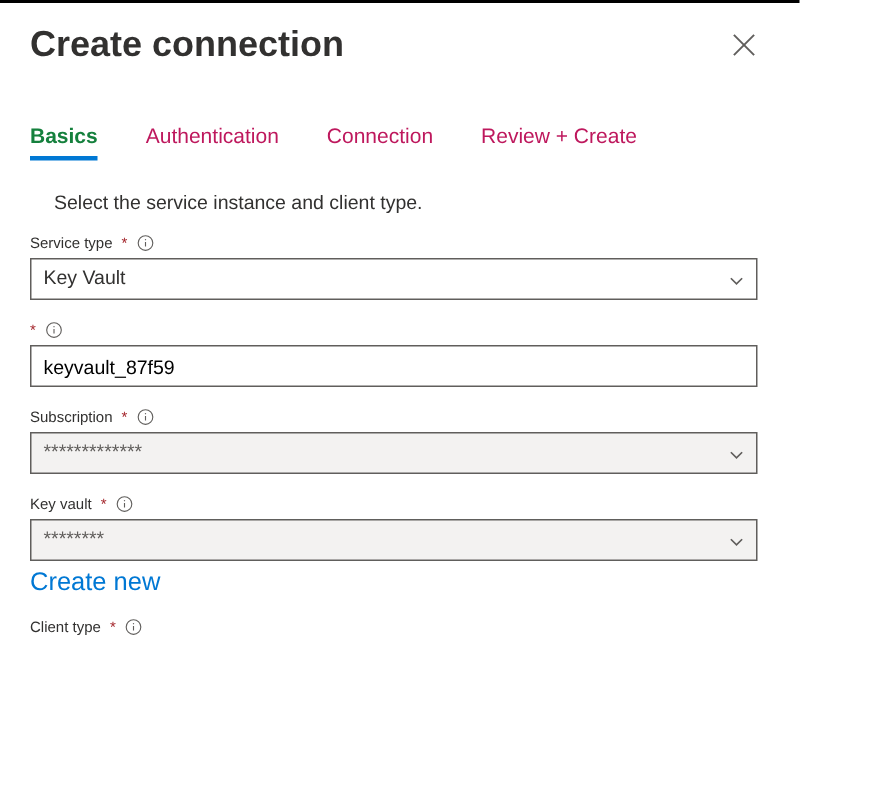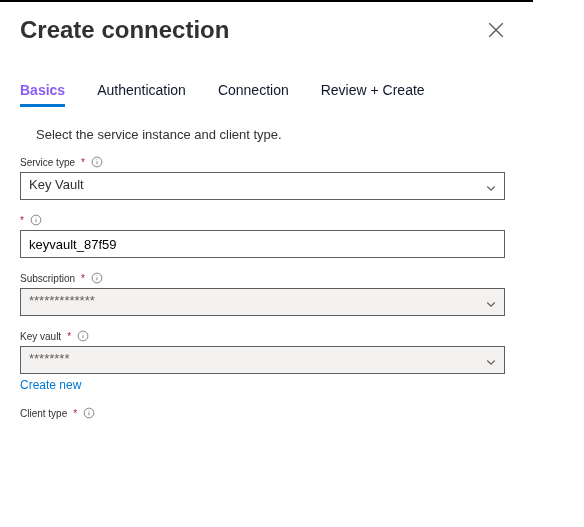--- a/index.html
+++ b/index.html
@@ -2,37 +2,37 @@
 <html><head>
 <meta charset="utf-8">
 <style>
   html,body{margin:0;padding:0;font-family:"Segoe UI","Segoe UI Web",Arial,sans-serif;color:#323130;background:#fff}
   .panel{width:533px;box-sizing:border-box;padding:0 28px 20px 20px;border-top:2px solid #000}
   .hdr{display:flex;align-items:center;justify-content:space-between;padding:14px 0 8px 0}
   .hdr h1{font-size:24px;font-weight:600;margin:0}
   .close{width:18px;height:18px;cursor:pointer;color:#605e5c}
   .close svg{width:100%;height:100%}
   .tabs{display:flex;gap:32px;margin-top:24px;border-bottom:0}
-  .tab{font-size:14px;padding:6px 0;cursor:pointer;color:#0f172a}
-  .tab.active{font-weight:600;border-bottom:3px solid #0078d4;color:#8b5cf6}
+  .tab{font-size:14px;padding:6px 0;cursor:pointer;color:#be185d}
+  .tab.active{font-weight:600;border-bottom:3px solid #0078d4;color:#15803d}
   .intro{font-size:13px;margin:20px 0 10px 16px}
   .field{margin-top:14px}
   .label-row{display:flex;align-items:center;gap:6px;font-size:10px;margin-bottom:4px}
   .req{color:#a4262c}
   .info{width:12px;height:12px;color:#605e5c;display:inline-flex}
   .info svg{width:100%;height:100%}
   .control{position:relative}
   .control input,.control .select{
     width:100%;height:28px;box-sizing:border-box;border:1px solid #605e5c;
     font-size:13px;padding:4px 28px 4px 8px;background:#fff;font-family:inherit;
   }
   .control.disabled .select{background:#f3f2f1;color:#605e5c}
   .chev{position:absolute;right:8px;top:50%;transform:translateY(-50%);width:12px;height:12px;color:#605e5c;pointer-events:none}
   .chev svg{width:100%;height:100%}
-  .link{color:#0078d4;font-size:12px;cursor:pointer;display:inline-block;margin-top:4px}
+  .link{color:#0078d4;font-size:17px;cursor:pointer;display:inline-block;margin-top:4px}
 </style>
 </head>
 <body>
 
 <div class="panel">
 
   <div class="hdr">
     <h1>Create connection</h1>
     <span class="close">
       <svg viewBox="0 0 16 16" stroke="currentColor" stroke-width="1.2" fill="none">

